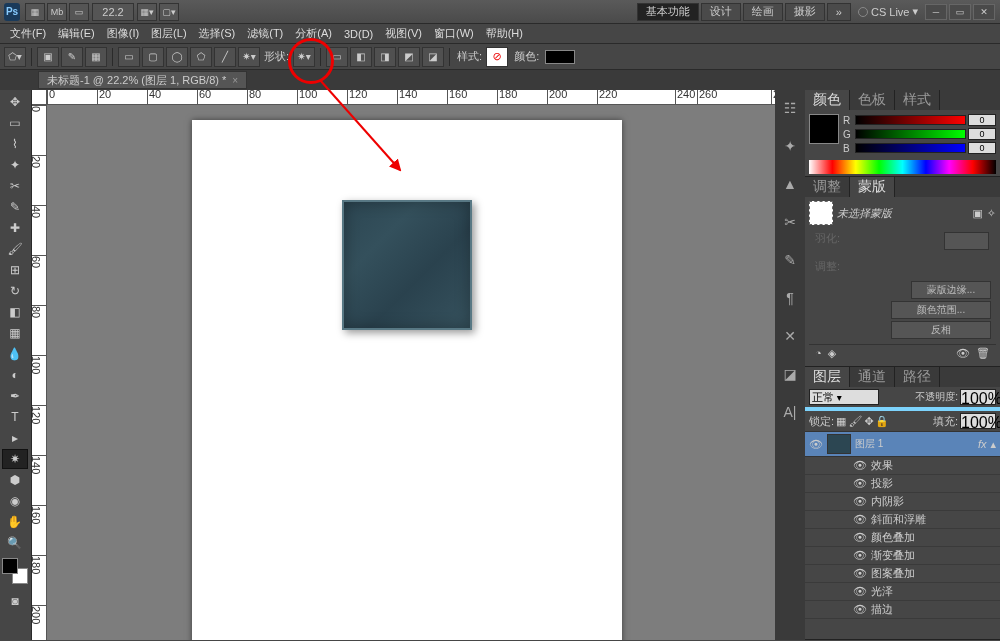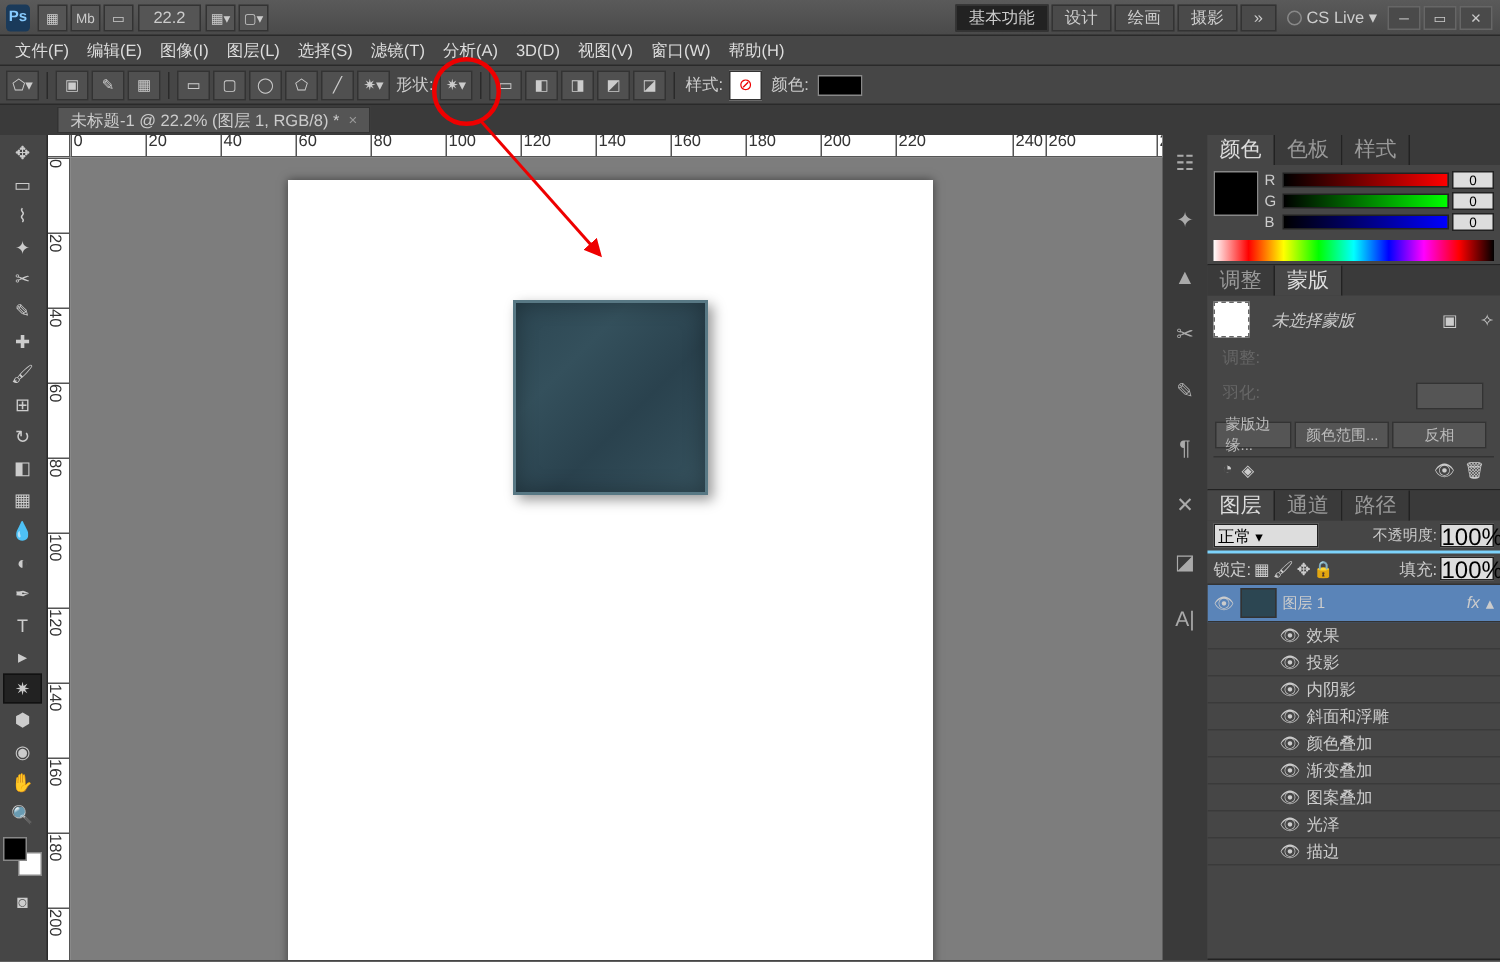--- a/index.html
+++ b/index.html
@@ -50,25 +50,25 @@
 .bigswatch{width:30px;height:30px;background:#000;border:1px solid #888;}
 .sliders{flex:1;display:flex;flex-direction:column;gap:2px;}
 .srow{display:flex;align-items:center;gap:2px;}
 .srow .lab{width:10px;font-size:10px;}
 .srow .track{flex:1;height:10px;background:linear-gradient(90deg,#000,#f00);border:1px solid #222;}
 .srow.g .track{background:linear-gradient(90deg,#000,#0f0);}
 .srow.b .track{background:linear-gradient(90deg,#000,#00f);}
 .srow .val{width:28px;height:12px;background:#ddd;color:#000;border:1px solid #222;text-align:center;font-size:9px;}
 .spectrum{height:14px;background:linear-gradient(90deg,#fff,#f00,#ff0,#0f0,#0ff,#00f,#f0f,#f00,#000);margin:2px 4px;}
 .mask-body{padding:4px;display:flex;flex-direction:column;gap:4px;}
-.mask-row{display:flex;align-items:center;gap:15px;}
+.mask-row{display:flex;align-items:center;gap:4px;}
 .mask-thumb{width:24px;height:24px;background:#fff;border:1px dashed #666;}
 .mask-prop{display:flex;justify-content:space-between;padding:2px 6px;color:#666;}
 .mask-btn{height:18px;background:#555;border:1px solid #333;display:flex;align-items:center;justify-content:center;margin:1px;font-size:10px;color:#bbb;padding:0 6px;}
-.layer-opts{display:flex;align-items:center;gap:2px;padding:2px 4px;border-bottom:2px solid #7dd3fc;}
+.layer-opts{display:flex;align-items:center;gap:2px;padding:2px 4px;border-bottom:4px solid #7dd3fc;}
 .blend{width:70px;height:16px;background:#ddd;color:#000;border:1px solid #222;padding-left:2px;font-size:10px;}
 .opacity-lab{font-size:10px;color:#ccc;}
 .opacity-val{width:36px;height:16px;background:#ddd;color:#000;border:1px solid #222;text-align:center;font-size:16px;}
 .lockrow{display:flex;align-items:center;gap:2px;padding:2px 4px;border-bottom:1px solid #333;font-size:10px;}
 .layer-list{flex:1;overflow:auto;}
 .layer{display:flex;align-items:center;padding:2px 4px;border-bottom:1px solid #333;gap:4px;}
 .layer.sel{background:#5a84b8;}
 .eye{width:14px;text-align:center;}
 .lthumb{width:24px;height:20px;background:#fff;border:1px solid #333;display:flex;align-items:center;justify-content:center;}
 .lthumb.shape{background:#2c4652;}
@@ -276,27 +276,27 @@
         </div>
         <div class="mask-body">
           <div class="mask-row">
             <div class="mask-thumb"></div>
             <span style="font-style:italic;">未选择蒙版</span>
             <span style="flex:1"></span>
             <span>▣</span>
             <span>✧</span>
           </div>
           <div class="mask-prop">
-              <span>调整:</span>
-            </div>
-          <div class="mask-prop">
               <span>羽化:</span>
               <span class="mask-btn" style="width:45px;"></span>
             </div>
-          <div style="display:flex;flex-direction:row;align-items:flex-end;padding-right:4px;">
+          <div class="mask-prop">
+              <span>调整:</span>
+            </div>
+          <div style="display:flex;flex-direction:column;align-items:flex-end;padding-right:4px;">
             <div class="mask-btn" style="width:80px;">蒙版边缘...</div>
             <div class="mask-btn" style="width:100px;">颜色范围...</div>
             <div class="mask-btn" style="width:100px;">反相</div>
           </div>
           <div style="display:flex;gap:6px;padding:2px 6px;border-top:1px solid #333;">
             <span>◔</span>
             <span>◈</span>
             <span style="flex:1"></span>
             <span>👁</span>
             <span>🗑</span>

